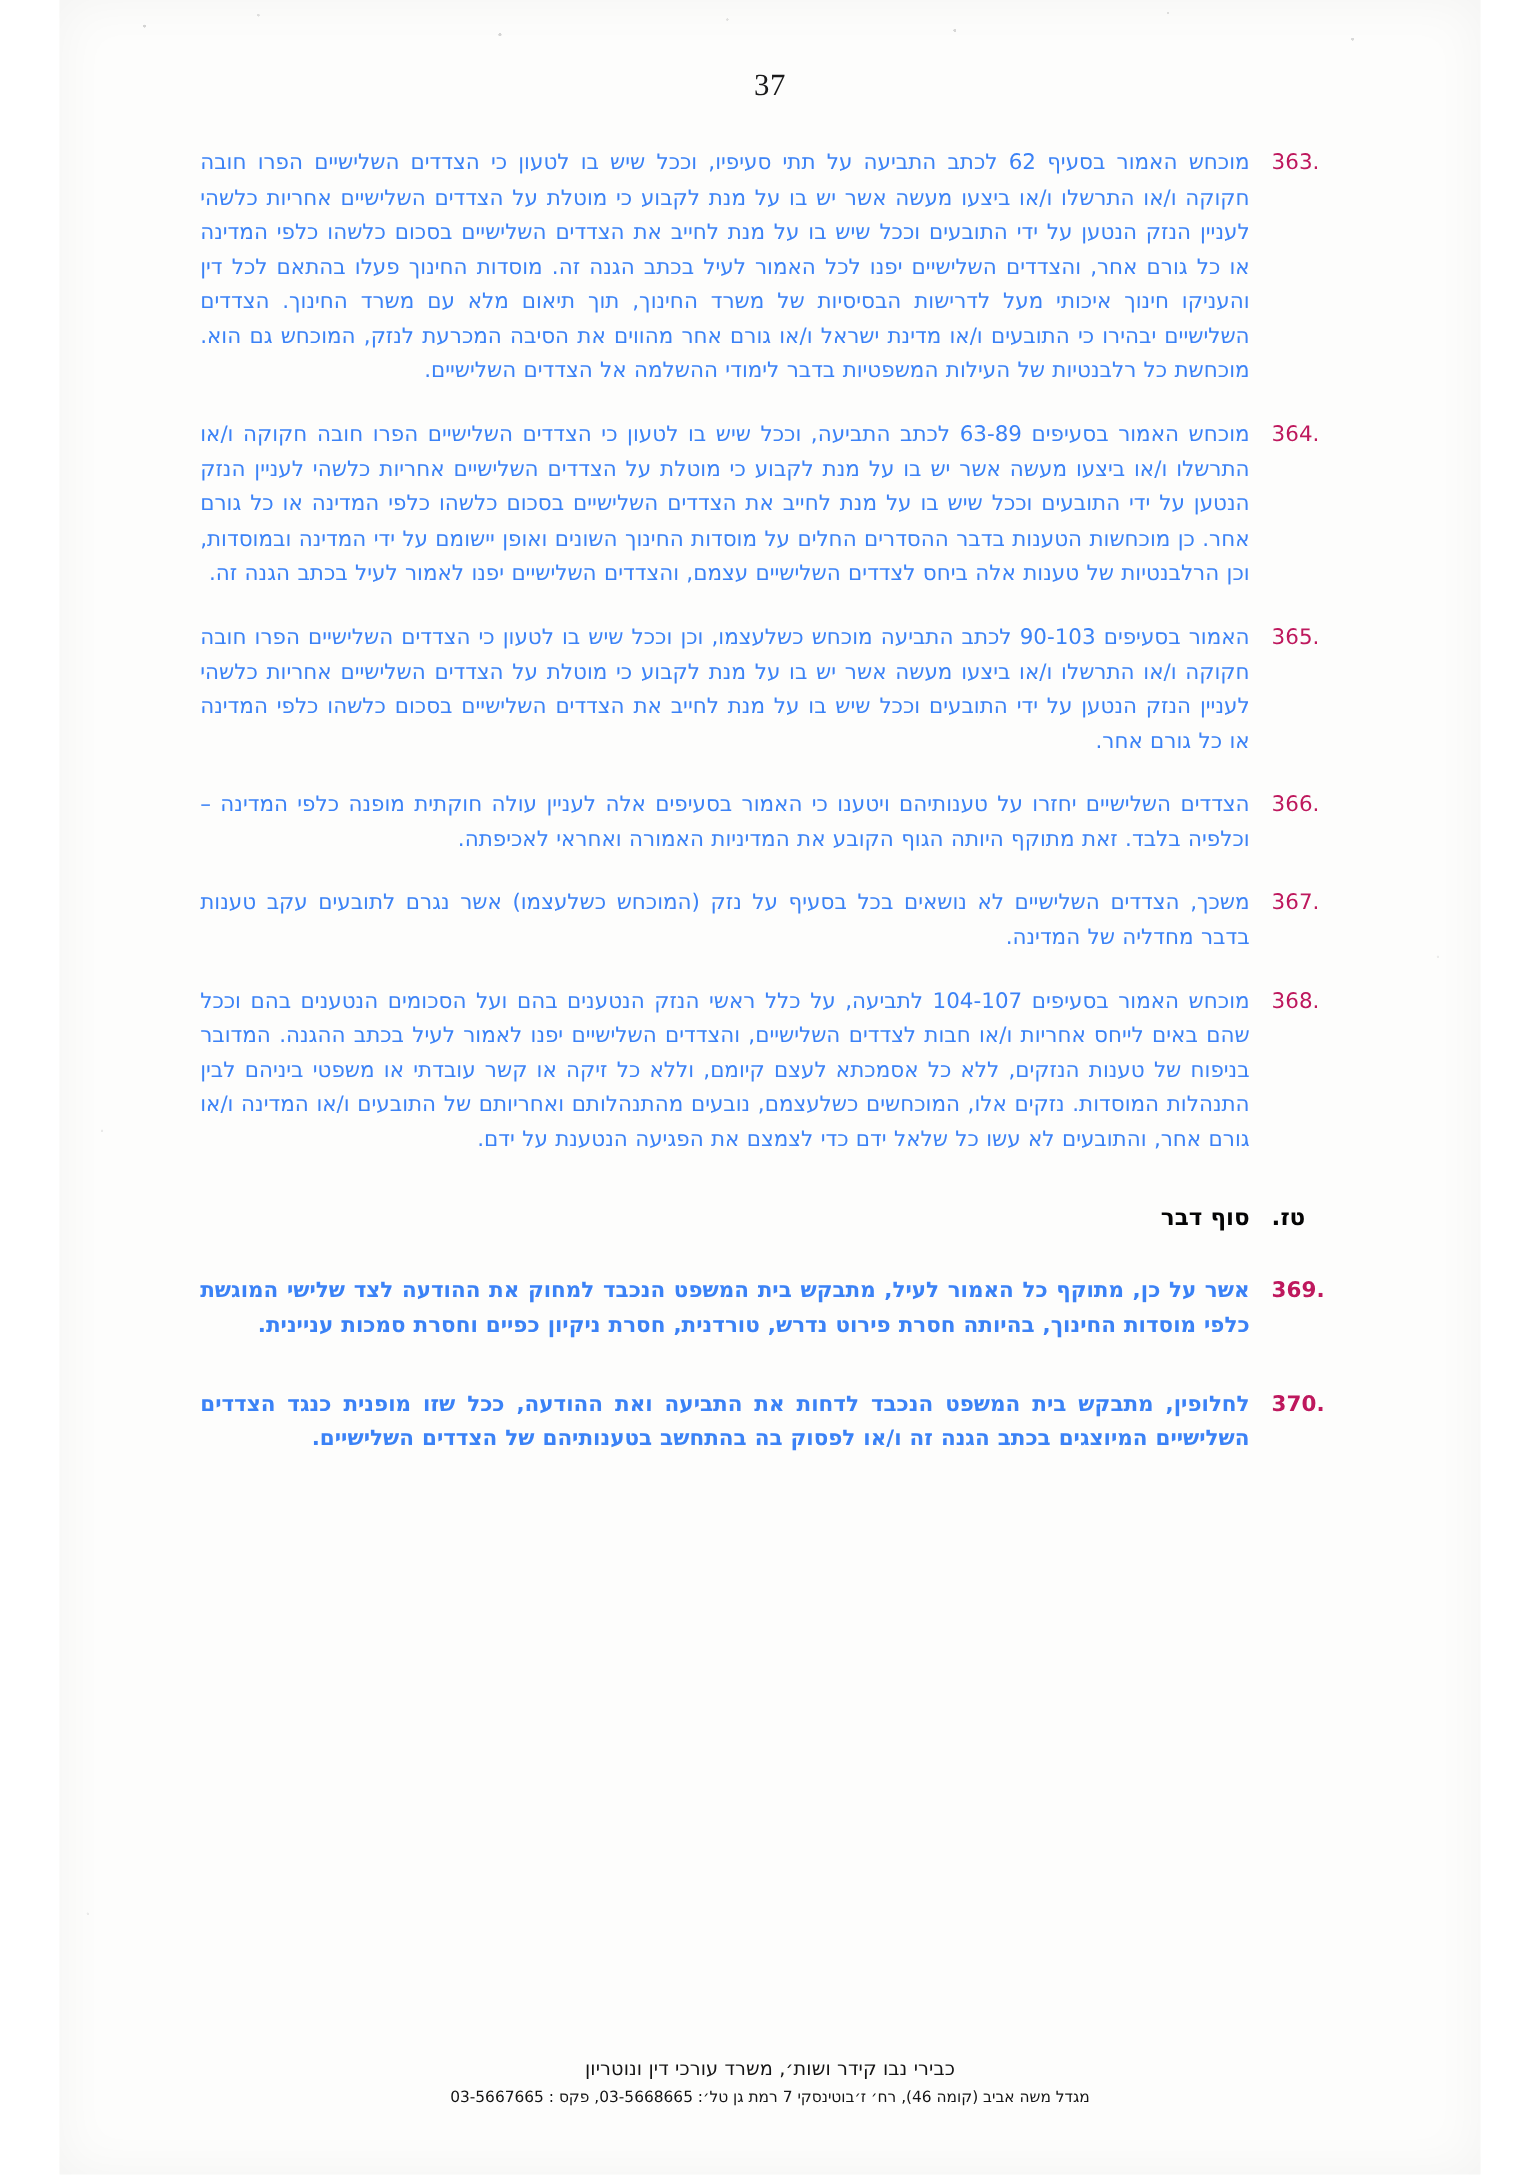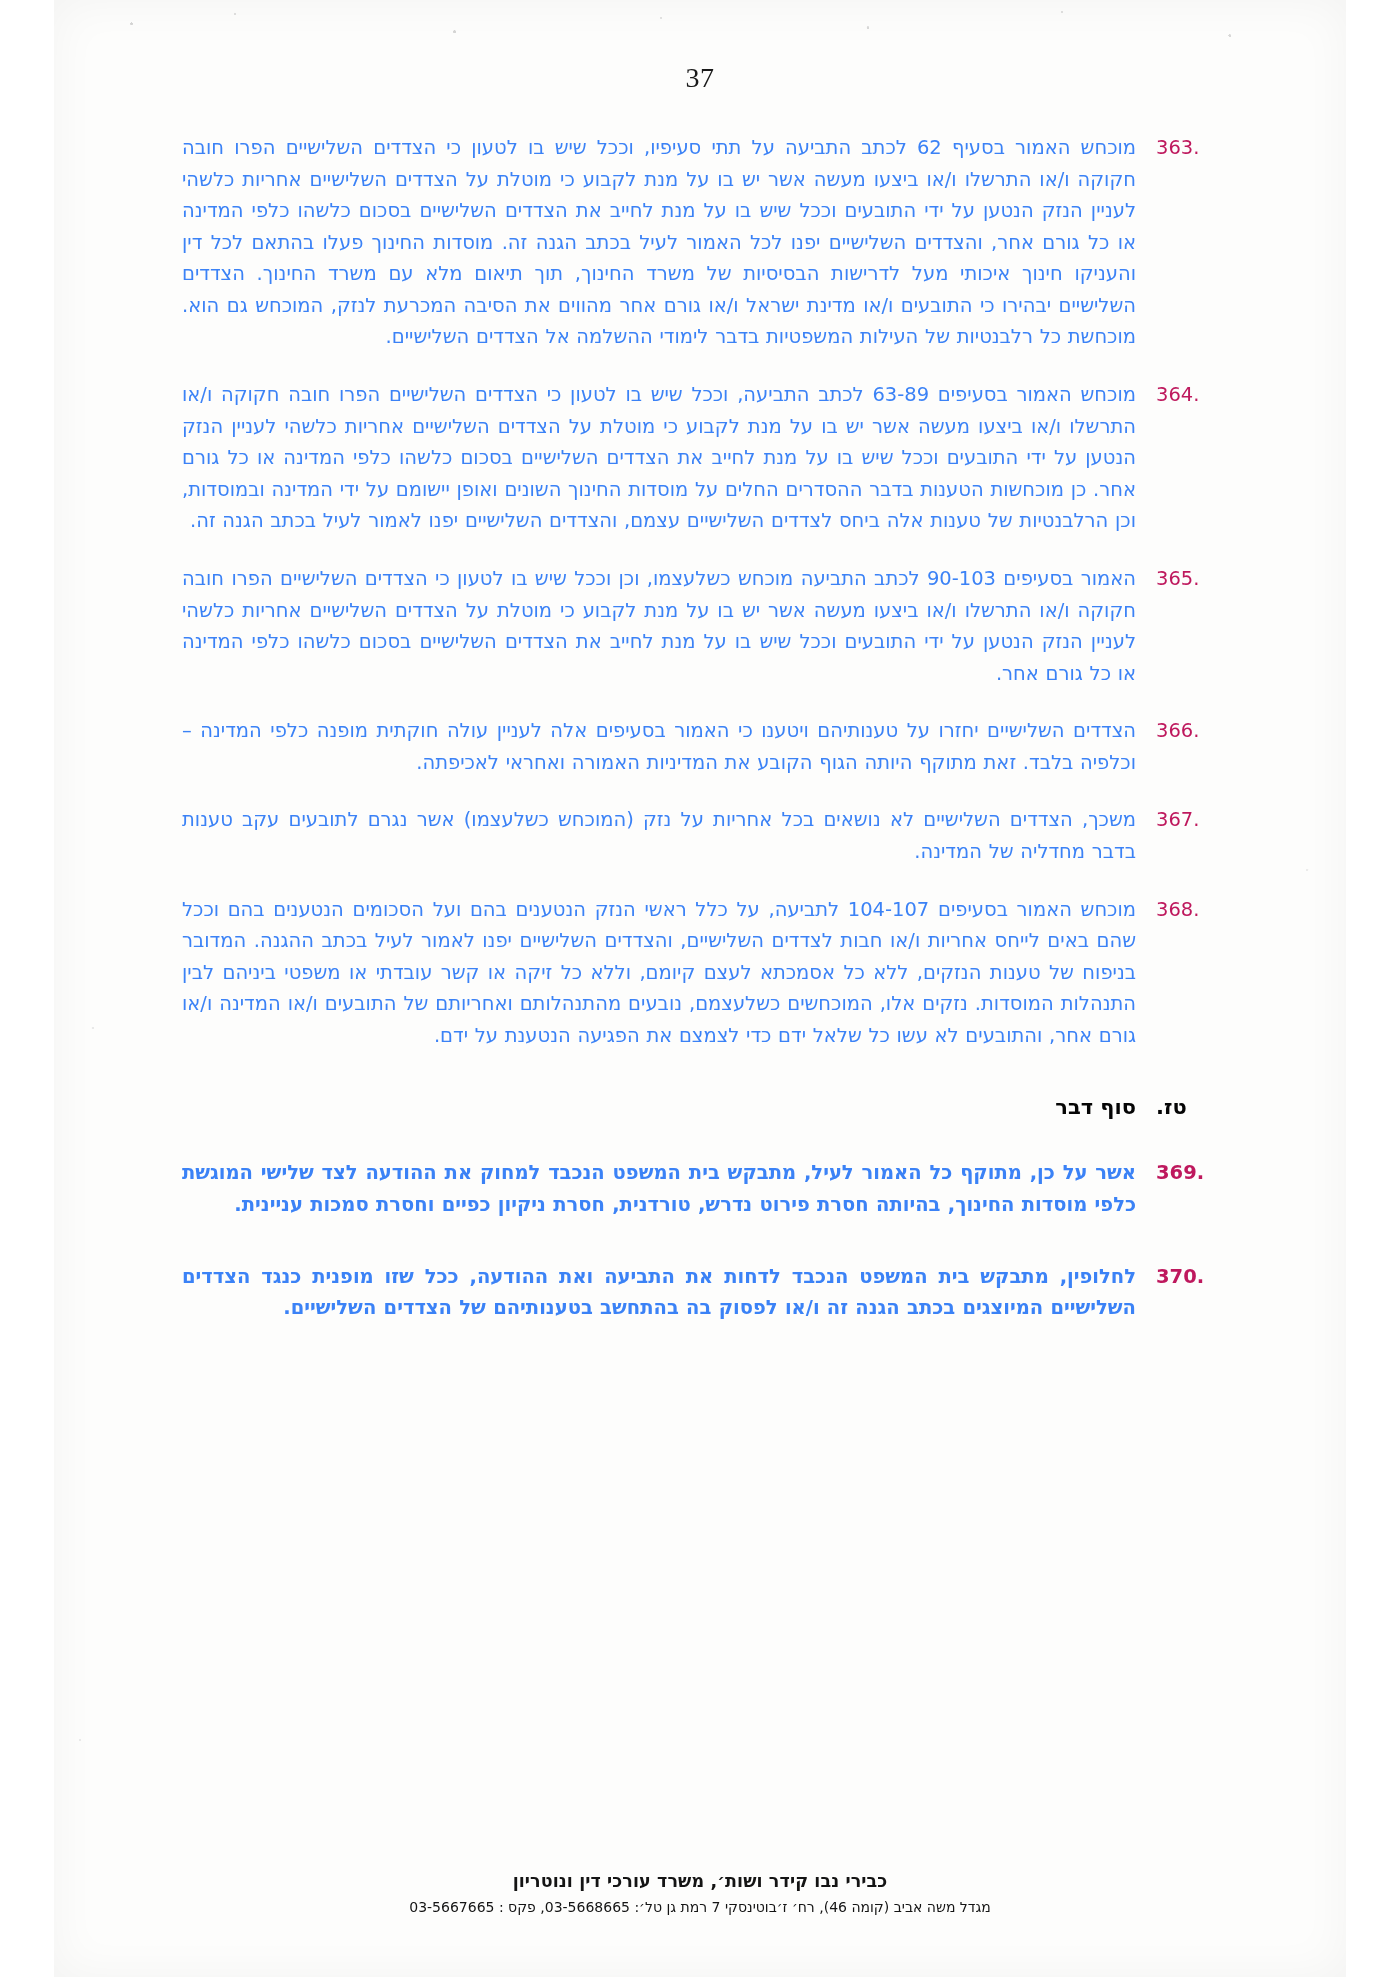--- a/index.html
+++ b/index.html
@@ -121,21 +121,21 @@
   .footer {
     position: absolute;
     bottom: 58px;
     right: 120px;
     left: 120px;
     text-align: center;
     color: #141414;
   }
   .footer-firm {
     font-size: 17.5px;
-    font-weight: bold;
+    font-weight: normal;
     line-height: 1.5;
     letter-spacing: .1px;
   }
   .footer-address {
     font-size: 14px;
     line-height: 1.55;
     margin-top: 3px;
   }
 </style>
 </head>
@@ -164,21 +164,21 @@
       <div class="clause-body">האמור בסעיפים 90-103 לכתב התביעה מוכחש כשלעצמו, וכן וככל שיש בו לטעון כי הצדדים השלישיים הפרו חובה חקוקה ו/או התרשלו ו/או ביצעו מעשה אשר יש בו על מנת לקבוע כי מוטלת על הצדדים השלישיים אחריות כלשהי לעניין הנזק הנטען על ידי התובעים וככל שיש בו על מנת לחייב את הצדדים השלישיים בסכום כלשהו כלפי המדינה או כל גורם אחר.</div>
     </div>
 
     <div class="clause">
       <div class="clause-num">.366</div>
       <div class="clause-body">הצדדים השלישיים יחזרו על טענותיהם ויטענו כי האמור בסעיפים אלה לעניין עולה חוקתית מופנה כלפי המדינה – וכלפיה בלבד. זאת מתוקף היותה הגוף הקובע את המדיניות האמורה ואחראי לאכיפתה.</div>
     </div>
 
     <div class="clause">
       <div class="clause-num">.367</div>
-      <div class="clause-body">משכך, הצדדים השלישיים לא נושאים בכל אחריות על נזק (המוכחש כשלעצמו) אשר נגרם לתובעים עקב טענות בדבר מחדליה של המדינה.</div>
+      <div class="clause-body">משכך, הצדדים השלישיים לא נושאים בכל בסעיף על נזק (המוכחש כשלעצמו) אשר נגרם לתובעים עקב טענות בדבר מחדליה של המדינה.</div>
     </div>
 
     <div class="clause gap-lg">
       <div class="clause-num">.368</div>
       <div class="clause-body">מוכחש האמור בסעיפים 104-107 לתביעה, על כלל ראשי הנזק הנטענים בהם ועל הסכומים הנטענים בהם וככל שהם באים לייחס אחריות ו/או חבות לצדדים השלישיים, והצדדים השלישיים יפנו לאמור לעיל בכתב ההגנה. המדובר בניפוח של טענות הנזקים, ללא כל אסמכתא לעצם קיומם, וללא כל זיקה או קשר עובדתי או משפטי ביניהם לבין התנהלות המוסדות. נזקים אלו, המוכחשים כשלעצמם, נובעים מהתנהלותם ואחריותם של התובעים ו/או המדינה ו/או גורם אחר, והתובעים לא עשו כל שלאל ידם כדי לצמצם את הפגיעה הנטענת על ידם.</div>
     </div>
 
     <div class="section-heading">
       <div class="sh-num">טז.</div>
       <div class="sh-text">סוף דבר</div>

